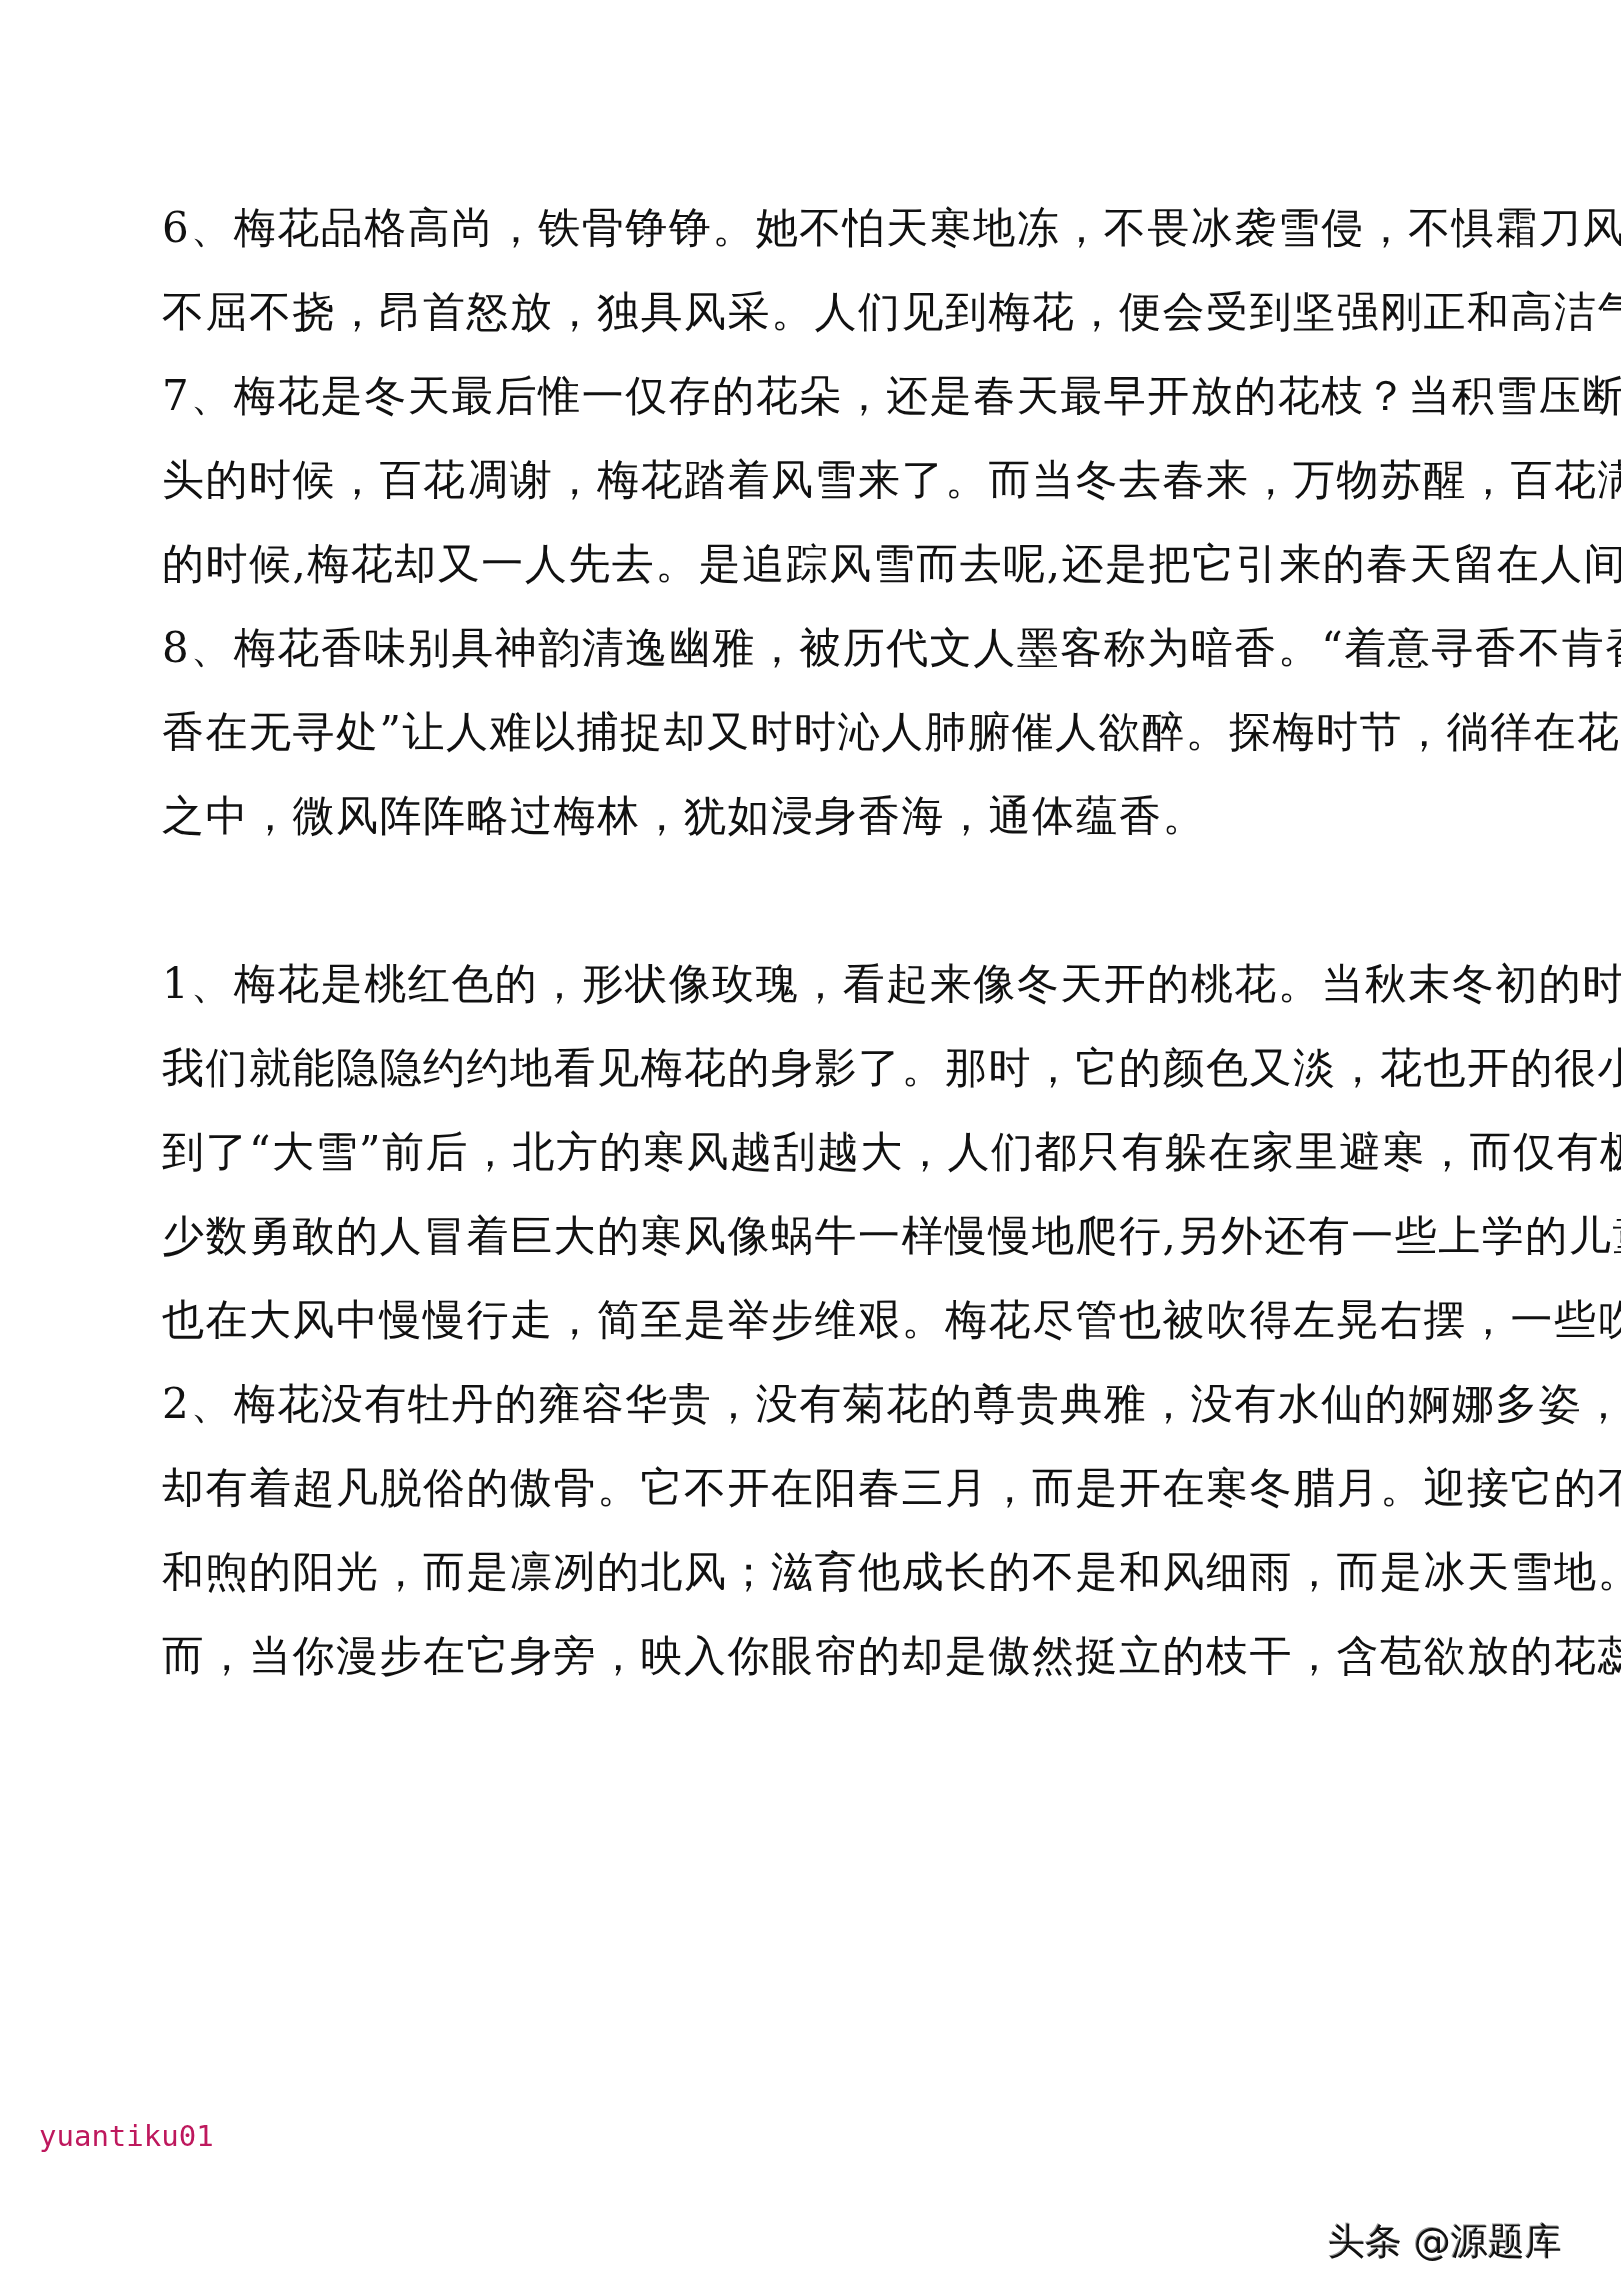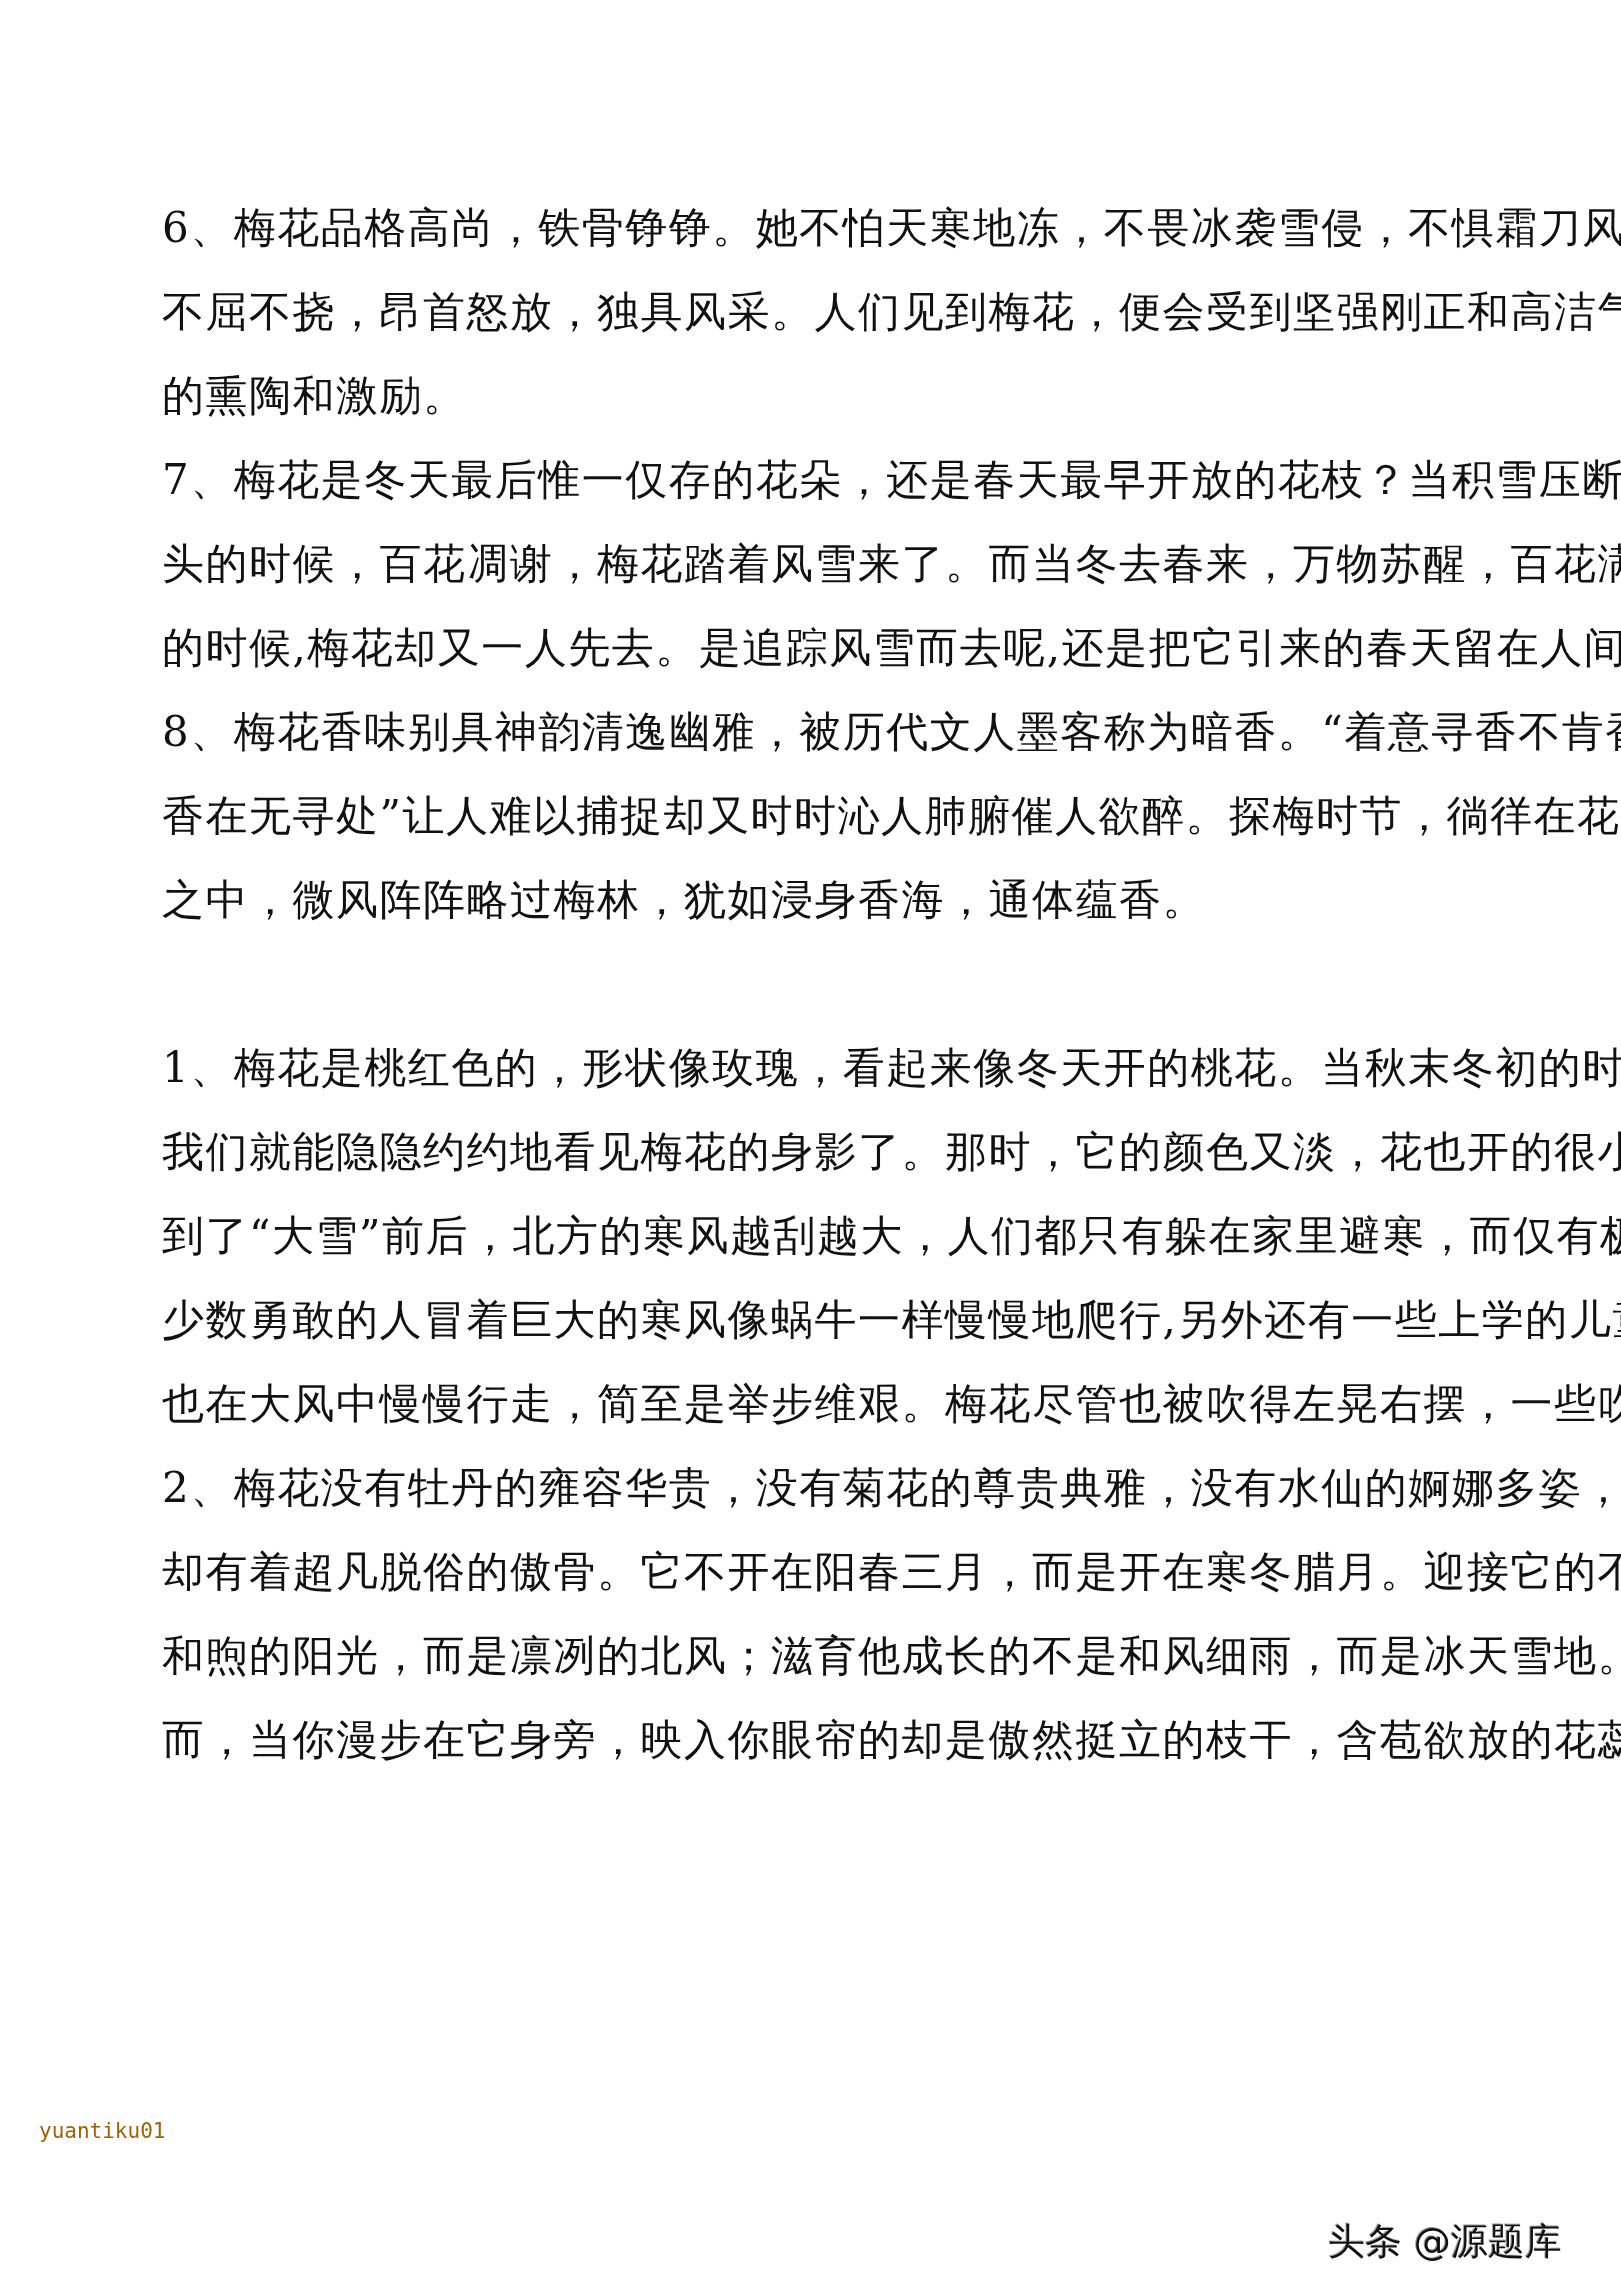--- a/index.html
+++ b/index.html
@@ -1,30 +1,29 @@
 <!DOCTYPE html>
 <html><head>
 <meta charset="utf-8">
 <style>
   html,body{margin:0;padding:0;background:#ffffff;}
   body{width:1621px;height:2293px;position:relative;overflow:hidden;font-family:"DejaVu Serif","Liberation Serif",serif;color:#111;}
   .page{position:absolute;left:162px;top:186px;width:1333px;}
   .line{height:84px;line-height:84px;font-size:42px;white-space:nowrap;letter-spacing:1.5px;}
   .gap{height:84px;}
-  .wm1{position:absolute;left:39px;top:2119px;font-family:"DejaVu Sans Mono","Liberation Mono",monospace;font-size:21px;color:#a16207;}
+  .wm1{position:absolute;left:39px;top:2119px;font-family:"DejaVu Sans Mono","Liberation Mono",monospace;font-size:29px;color:#be185d;}
   .wm2{position:absolute;left:1328px;top:2217px;font-family:"DejaVu Sans","Liberation Sans",sans-serif;font-size:37px;color:#111;text-shadow:1px 1px 0 #fff,-1px -1px 0 #999;}
 </style>
 </head>
 <body>
 
 <div class="page">
   <div>
     <div class="line">6、梅花品格高尚，铁骨铮铮。她不怕天寒地冻，不畏冰袭雪侵，不惧霜刀风险，</div>
     <div class="line">不屈不挠，昂首怒放，独具风采。人们见到梅花，便会受到坚强刚正和高洁气质</div>
-    <div class="line">的熏陶和激励。</div>
     <div class="line">7、梅花是冬天最后惟一仅存的花朵，还是春天最早开放的花枝？当积雪压断枝</div>
     <div class="line">头的时候，百花凋谢，梅花踏着风雪来了。而当冬去春来，万物苏醒，百花满园</div>
     <div class="line">的时候,梅花却又一人先去。是追踪风雪而去呢,还是把它引来的春天留在人间?</div>
     <div class="line">8、梅花香味别具神韵清逸幽雅，被历代文人墨客称为暗香。“着意寻香不肯香，</div>
     <div class="line">香在无寻处”让人难以捕捉却又时时沁人肺腑催人欲醉。探梅时节，徜徉在花丛</div>
     <div class="line">之中，微风阵阵略过梅林，犹如浸身香海，通体蕴香。</div>
   </div>
   <div class="gap"></div>
   <div>
     <div class="line">1、梅花是桃红色的，形状像玫瑰，看起来像冬天开的桃花。当秋末冬初的时候，</div>

